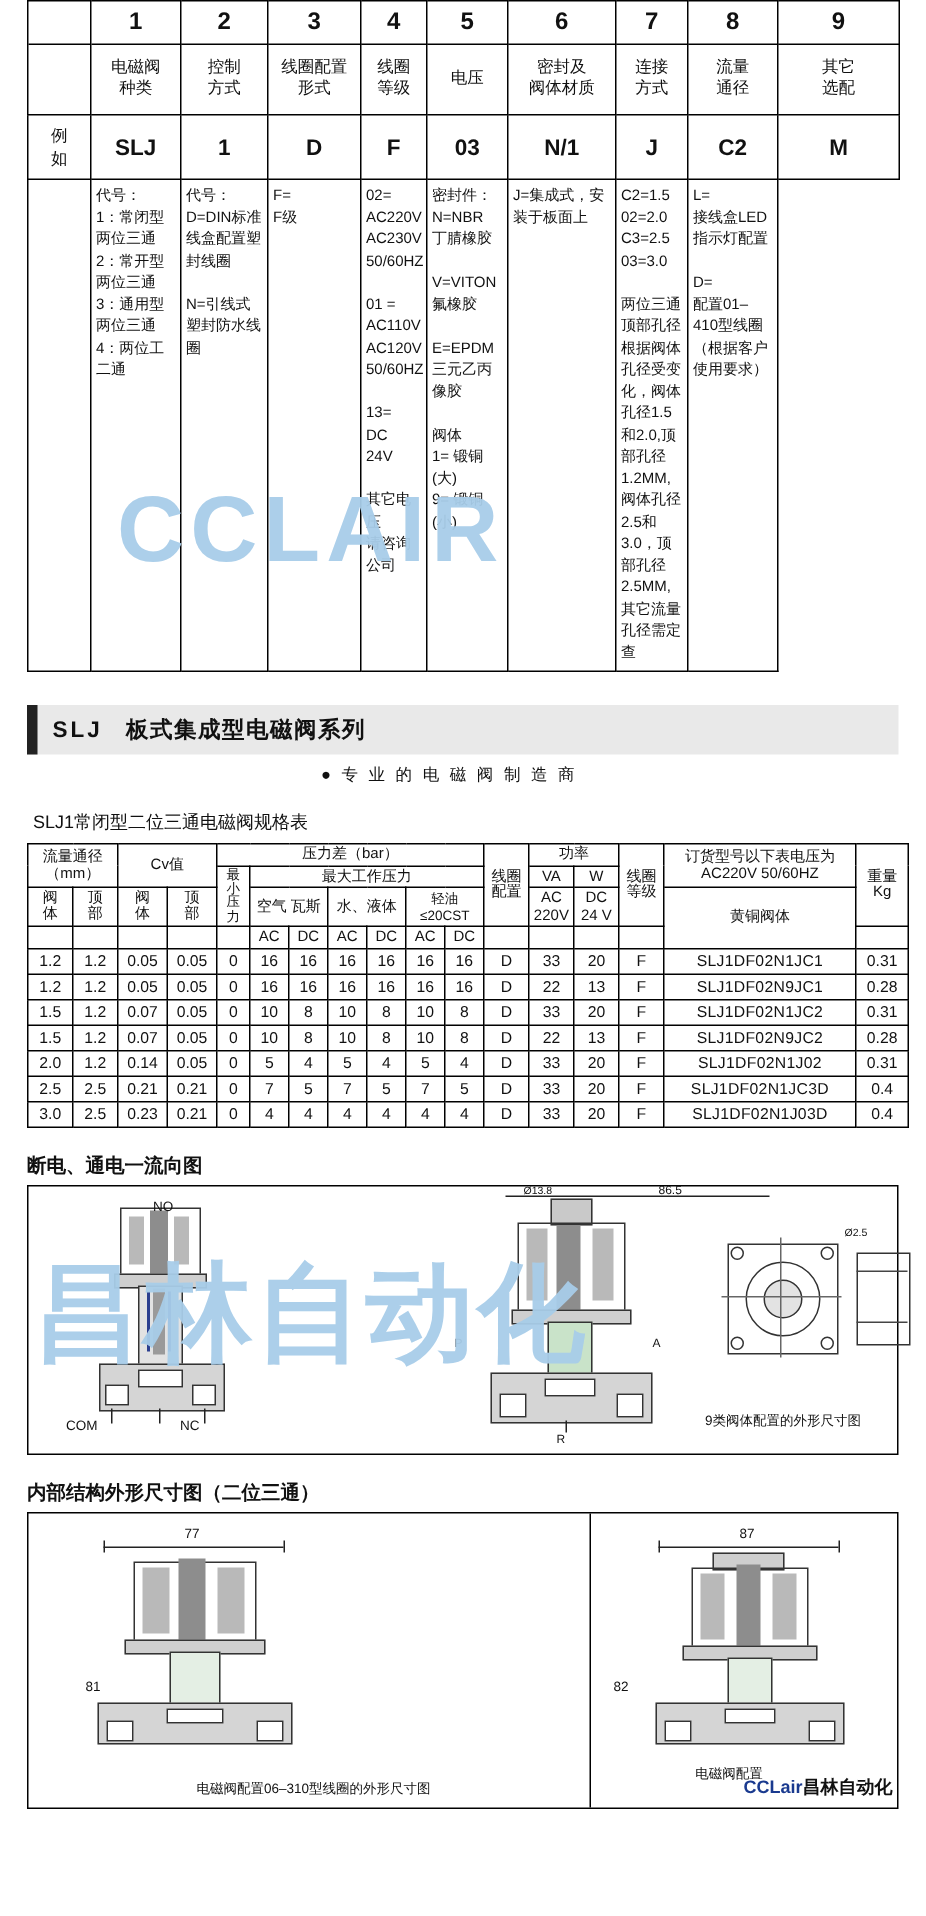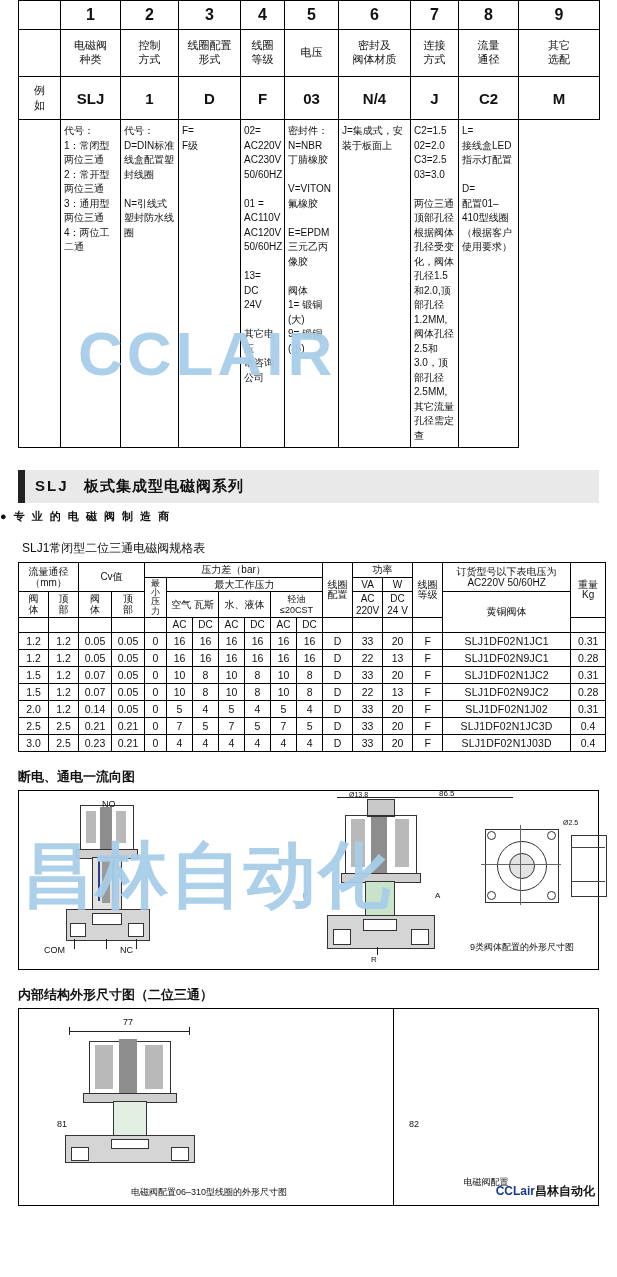--- a/index.html
+++ b/index.html
@@ -52,25 +52,24 @@
   .banner{
     background:#e9e9e9;
     border-left:7px solid #222;
     padding:7px 10px;
     font-size:15px;
     font-weight:bold;
     letter-spacing:1px;
   }
   .banner .slj{letter-spacing:2px;}
   .slogan{
-    text-align:left;
+    text-align:center;
     font-size:11px;
     margin:6px 18px 0 0;
     letter-spacing:2px;
-    font-weight:bold;
   }
 
   
   .spec-title{font-size:12px;font-weight:normal;margin:16px 0 5px 22px;}
   .spectbl{
     margin:0 18px;
     width:581px;
     table-layout:fixed;
   }
   .spectbl td,.spectbl th{
@@ -200,21 +199,21 @@
 选配</td>
     </tr>
     <tr>
       <td class="ex ex-label" style="white-space:pre-line">例
 如</td>
       <td class="ex">SLJ</td>
       <td class="ex">1</td>
       <td class="ex">D</td>
       <td class="ex">F</td>
       <td class="ex">03</td>
-      <td class="ex">N/4</td>
+      <td class="ex">N/1</td>
       <td class="ex">J</td>
       <td class="ex">C2</td>
       <td class="ex">M</td>
     </tr>
     <tr>
       <td style="border-left:1px solid #000;border-right:1px solid #000;border-bottom:1px solid #000;"></td>
       <td class="desc" style="white-space:pre-line">代号：
 1：常闭型两位三通
 2：常开型两位三通
 3：通用型两位三通
@@ -588,20 +587,37 @@
       <div class="ln" style="left:52px;top:108px;width:36px;height:8px;background:#fff;border:1px solid #333;"></div>
       <div class="ln" style="left:12px;top:116px;width:16px;height:12px;background:#fff;border:1px solid #333;"></div>
       <div class="ln" style="left:112px;top:116px;width:16px;height:12px;background:#fff;border:1px solid #333;"></div>
       <div class="fig-caption" style="left:64px;top:-14px;font-size:9px;">77</div>
     </div>
     <div class="fig-caption" style="left:18px;top:110px;font-size:9px;margin-left:20px;">81</div>
 
 
     <div class="fig-caption" style="left:70px;bottom:6px;width:240px;">电磁阀配置06–310型线圈的外形尺寸图</div>
 
+    <div class="dw" style="left:410px;top:22px;width:150px;height:130px;">
+      <div class="ln" style="left:10px;top:0px;width:120px;height:1px;"></div>
+      <div class="ln" style="left:10px;top:-4px;width:1px;height:8px;"></div>
+      <div class="ln" style="left:130px;top:-4px;width:1px;height:8px;"></div>
+      <div class="ln" style="left:46px;top:4px;width:46px;height:10px;background:#cfcfcf;border:1px solid #333;"></div>
+      <div class="ln" style="left:32px;top:14px;width:76px;height:52px;background:none;border:1px solid #333;"></div>
+      <div class="ln" style="left:38px;top:18px;width:16px;height:44px;background:#b9b9b9;"></div>
+      <div class="ln" style="left:86px;top:18px;width:16px;height:44px;background:#b9b9b9;"></div>
+      <div class="ln" style="left:62px;top:12px;width:16px;height:58px;background:#8d8d8d;"></div>
+      <div class="ln" style="left:26px;top:66px;width:88px;height:8px;background:#cfcfcf;border:1px solid #333;"></div>
+      <div class="ln" style="left:56px;top:74px;width:28px;height:30px;background:#e4efe4;border:1px solid #333;"></div>
+      <div class="ln" style="left:8px;top:104px;width:124px;height:26px;background:#d5d5d5;border:1px solid #333;"></div>
+      <div class="ln" style="left:54px;top:108px;width:32px;height:8px;background:#fff;border:1px solid #333;"></div>
+      <div class="ln" style="left:14px;top:116px;width:16px;height:12px;background:#fff;border:1px solid #333;"></div>
+      <div class="ln" style="left:110px;top:116px;width:16px;height:12px;background:#fff;border:1px solid #333;"></div>
+      <div class="fig-caption" style="left:64px;top:-14px;font-size:9px;">87</div>
+    </div>
     <div class="fig-caption" style="left:390px;top:110px;font-size:9px;">82</div>
 
     <div class="fig-caption" style="left:392px;bottom:16px;width:150px;">电磁阀配置</div>
   </div>
 
   <div class="wm wm-ccclair">CCLAIR</div>
   <div class="wm wm-cn">昌林自动化</div>
 
   <div class="footer-brand">
     <span>CCLair</span><span class="cn">昌林自动化</span>

